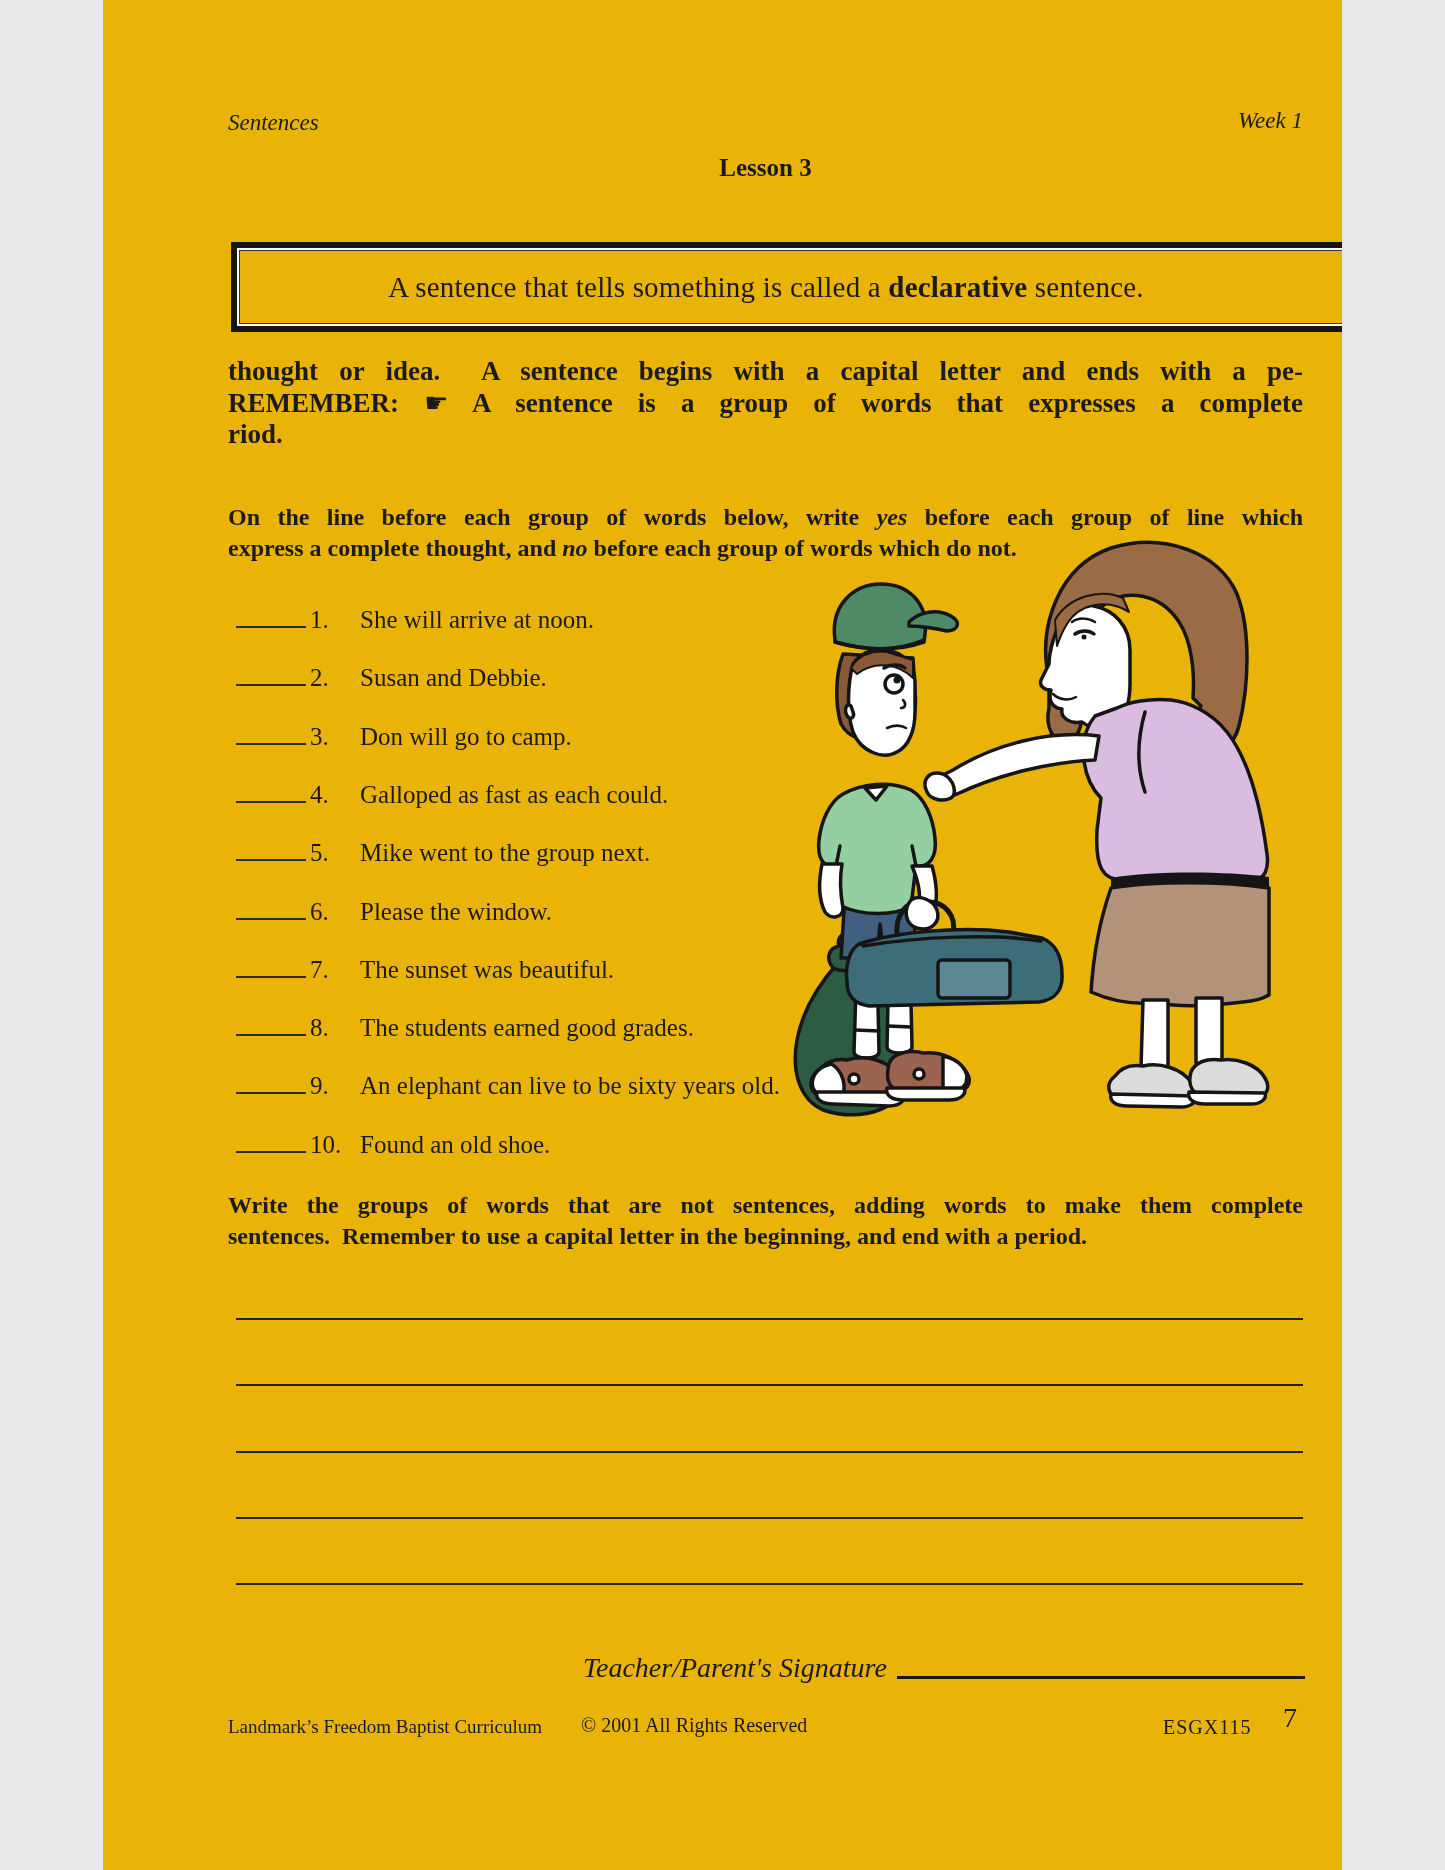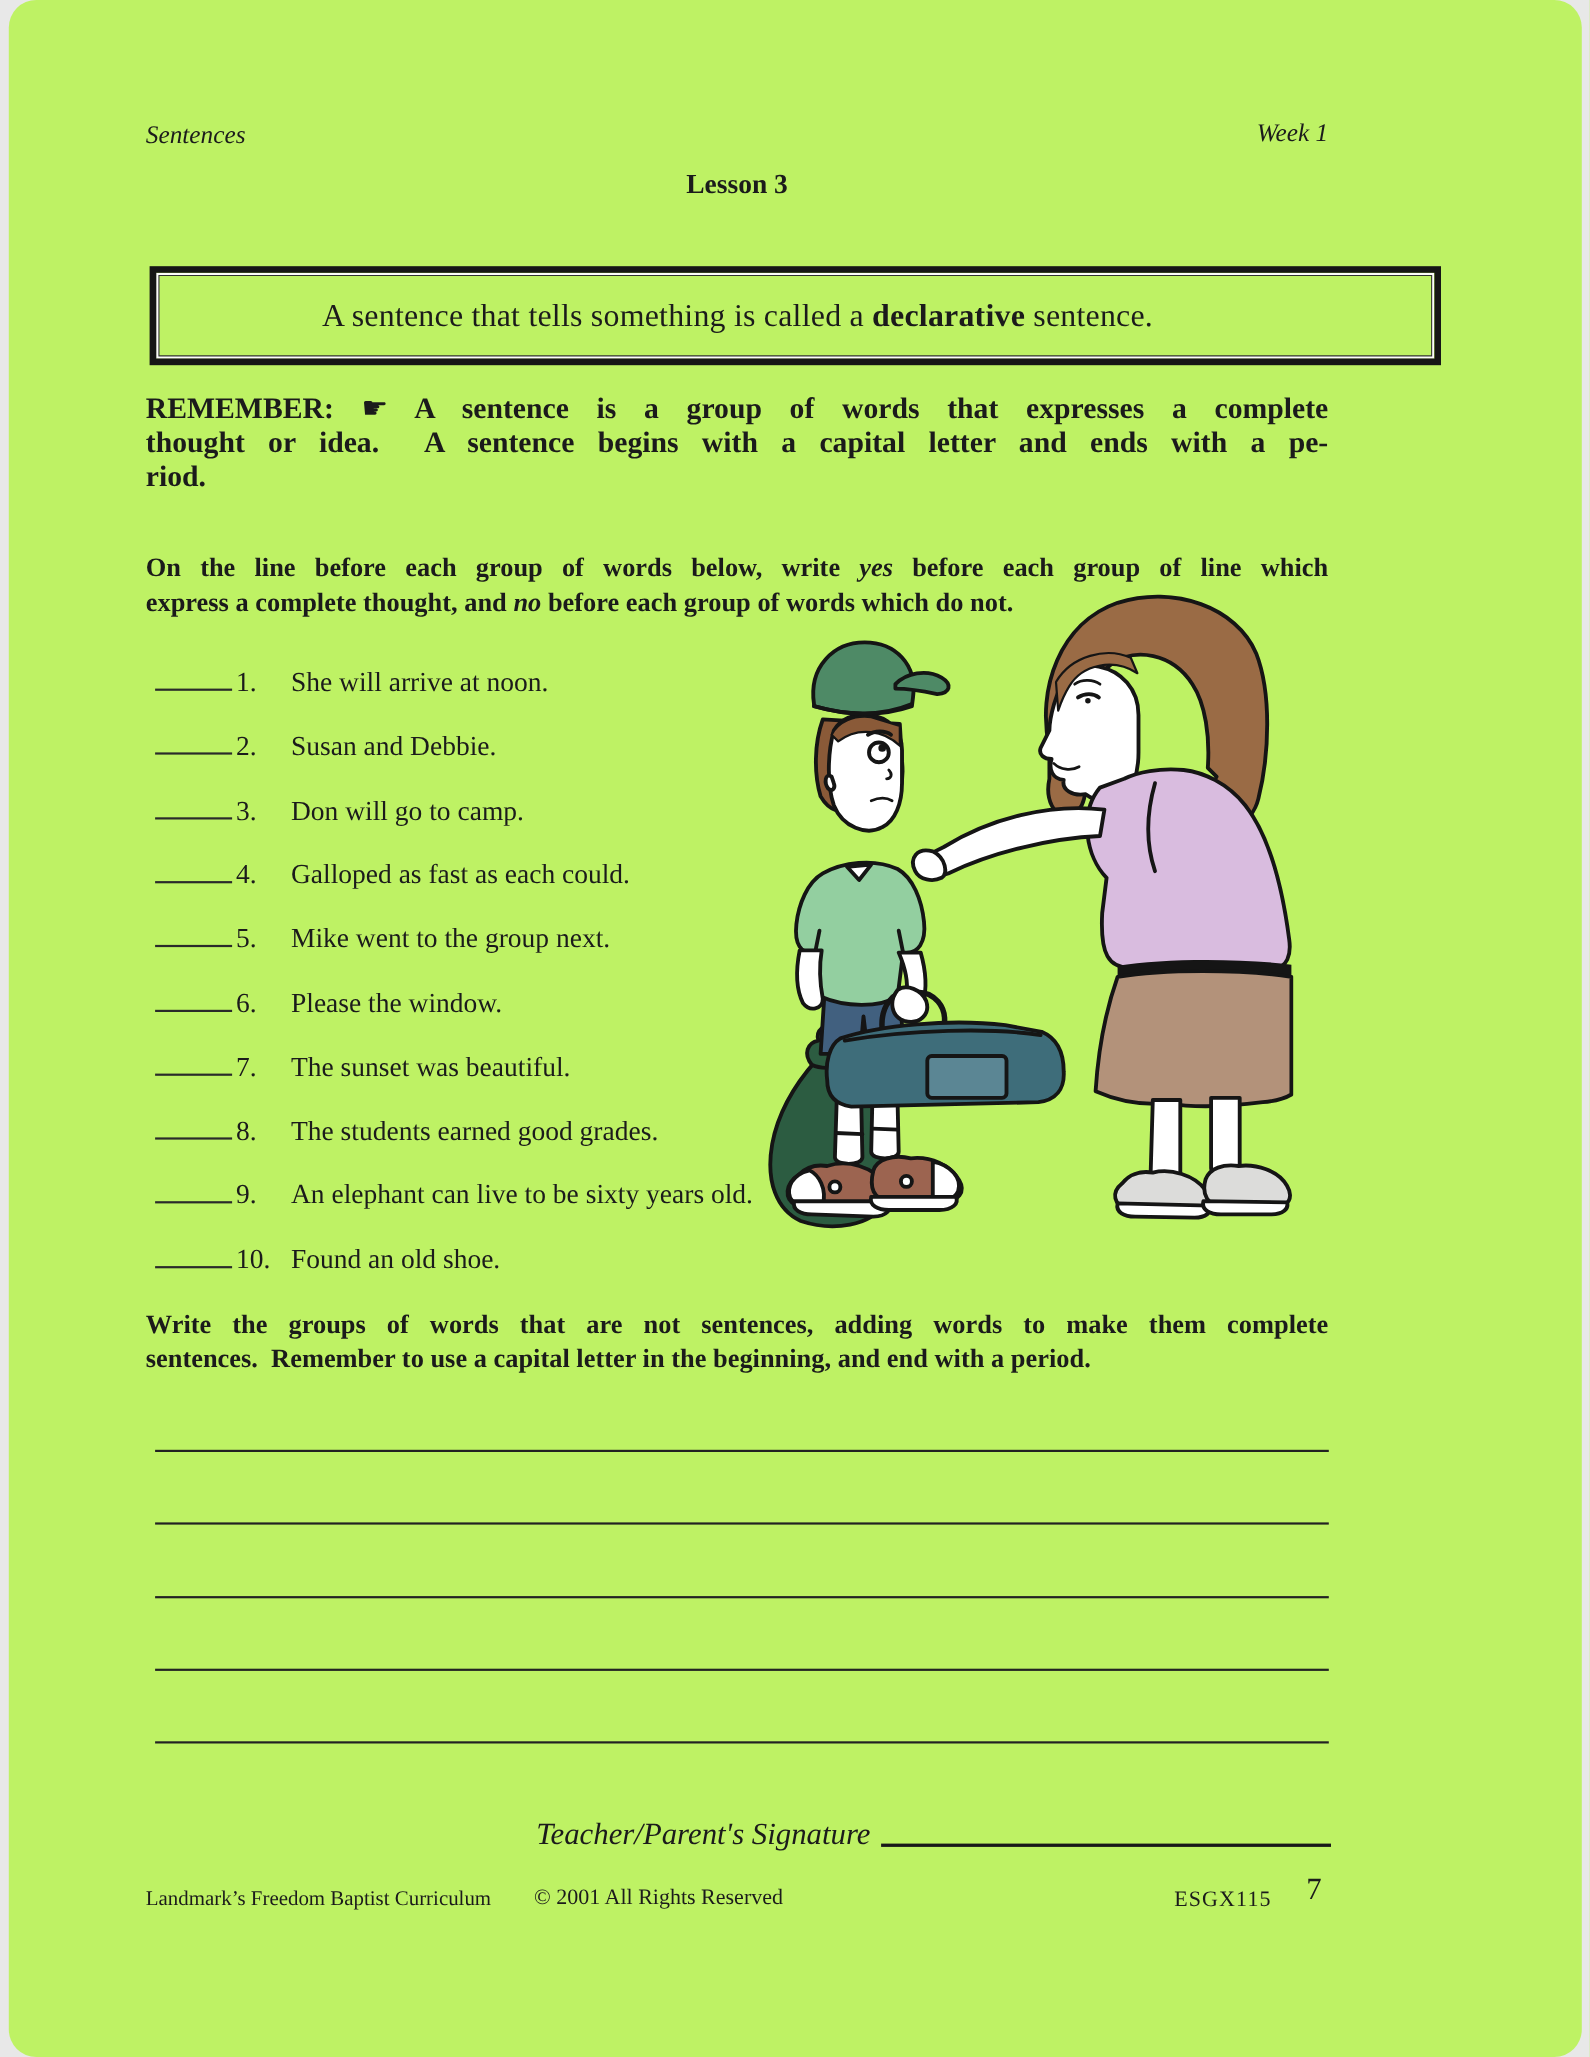--- a/index.html
+++ b/index.html
@@ -1,21 +1,20 @@
 <!DOCTYPE html>
 <html><head>
 <meta charset="utf-8">
 <style>
   html,body{margin:0;padding:0;background:#e8e8e8;}
   .page{
-    position:relative; width:1430px; height:1870px; margin:0 auto;
-    background:#bef264; color:#1b1b1b;
+    position:relative; width:1239px; height:1870px; margin:0 auto;
+    background:#eab308; color:#1b1b1b;
     font-family:"Liberation Serif","DejaVu Serif",serif;
     overflow:hidden;
-    border-radius:25px;
   }
   .it{font-style:italic;}
   .bd{font-weight:bold;}
   .glyph{font-family:"DejaVu Sans",sans-serif; font-style:normal;}
   .abs{position:absolute;}
 
   .hdr-left{left:125px; top:110px; font-size:23px;}
   .hdr-right{left:1000px; top:108px; width:200px; text-align:right; font-size:23px;}
   .lesson{left:125px; top:154px; width:1075px; text-align:center; font-size:25px; font-weight:bold;}
 
@@ -59,22 +58,22 @@
 
   <div class="abs hdr-left it">Sentences</div>
   <div class="abs hdr-right it">Week 1</div>
   <div class="abs lesson">Lesson 3</div>
 
   <div class="abs defbox">
     <div class="defline rline"><span>A sentence that tells something is called a </span><span class="bd">declarative</span><span> sentence.</span></div>
   </div>
 
   <div class="abs remember">
+    <div class="rline justify"><span>thought or idea.&nbsp; A sentence begins with a capital letter and ends with a pe-</span></div>
     <div class="rline justify"><span>REMEMBER: </span><span class="glyph">☛</span><span> A sentence is a group of words that expresses a complete</span></div>
-    <div class="rline justify"><span>thought or idea.&nbsp; A sentence begins with a capital letter and ends with a pe-</span></div>
     <div class="rline"><span>riod.</span></div>
   </div>
 
   <div class="abs inst inst1">
     <div class="rline justify"><span>On the line before each group of words below, write </span><span class="it">yes</span><span> before each group of line which</span></div>
     <div class="rline"><span>express a complete thought, and </span><span class="it">no</span><span> before each group of words which do not.</span></div>
   </div>
 
   <div class="ex-list">
       <div class="ex-row" style="top: 602px;"><span class="blank"></span><span class="num">1.</span><span class="txt">She will arrive at noon.</span></div>

